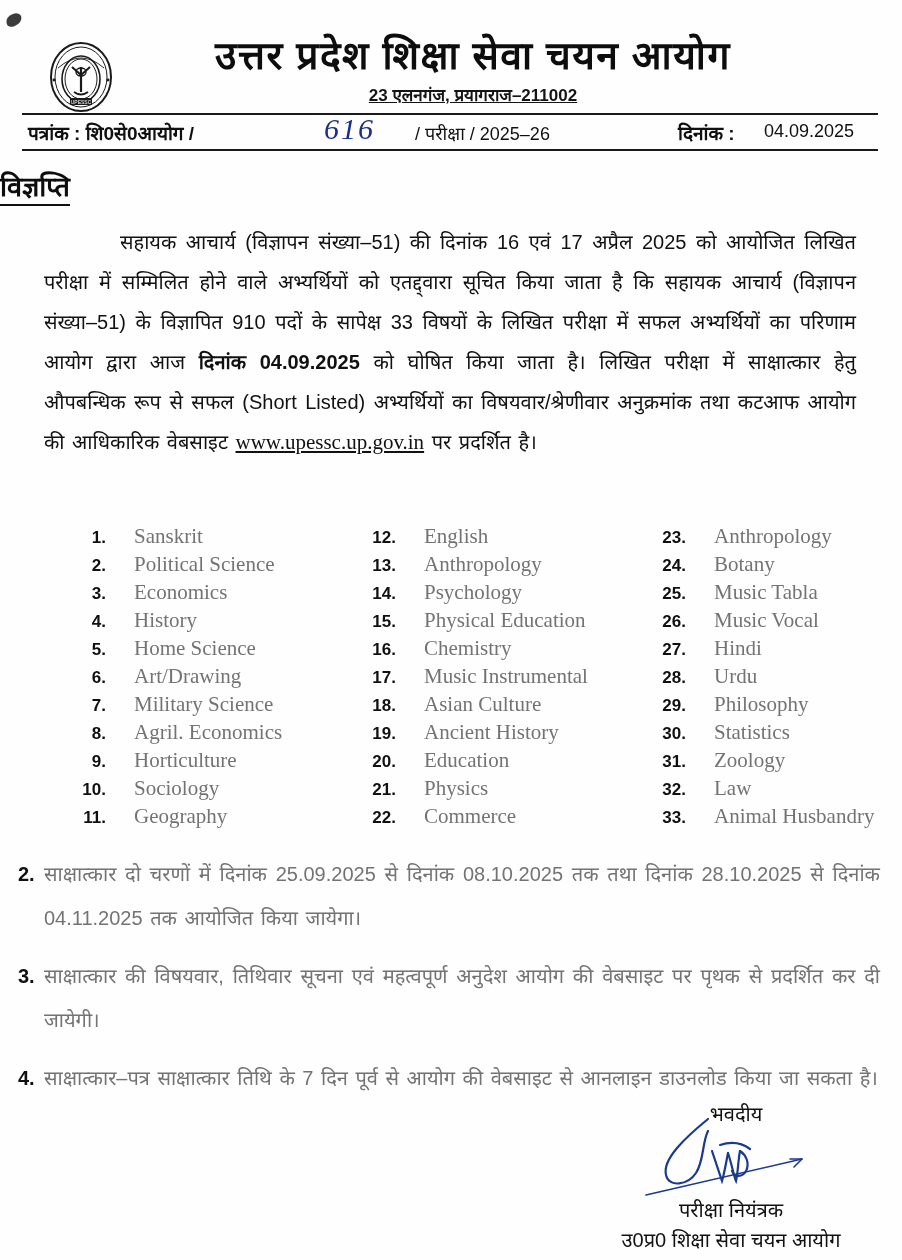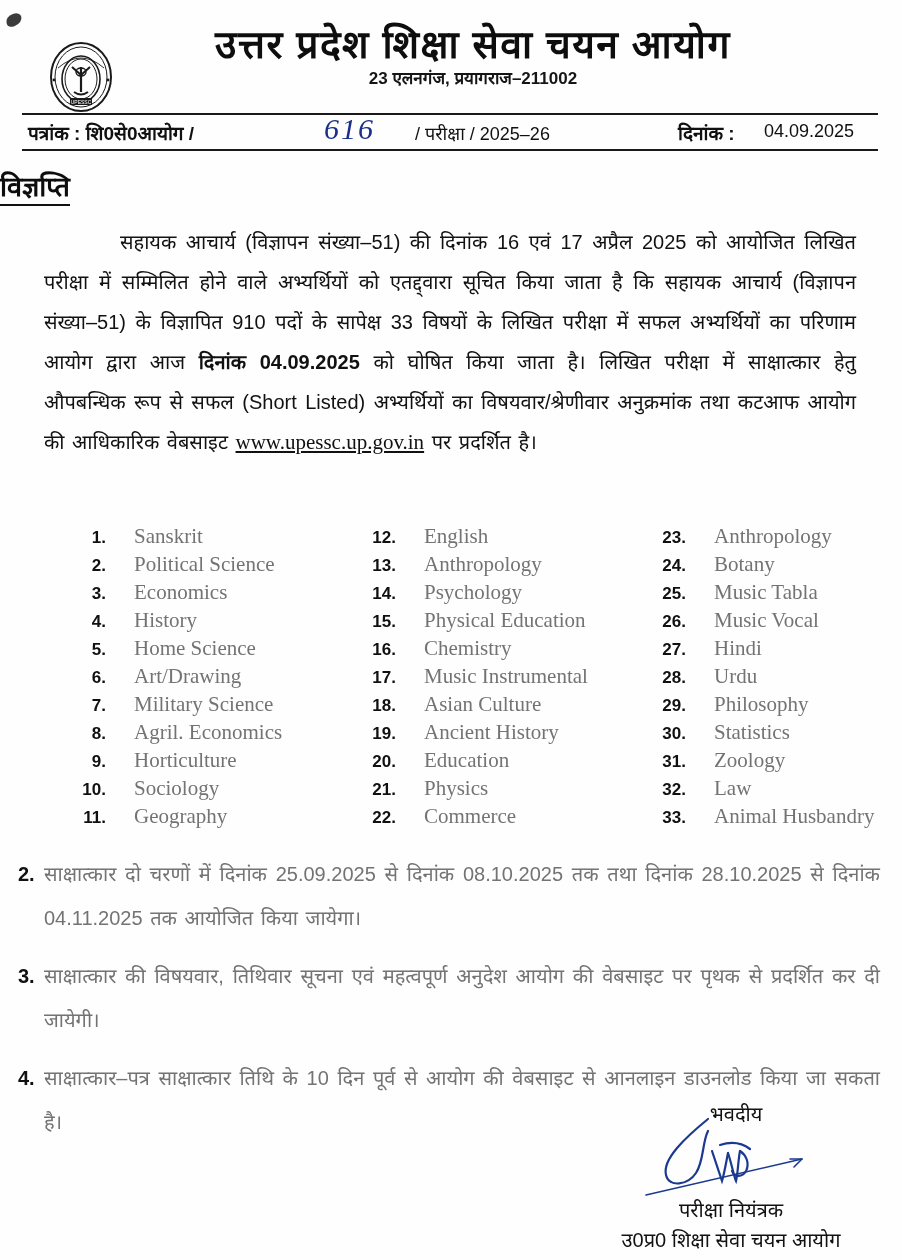--- a/index.html
+++ b/index.html
@@ -29,39 +29,41 @@
     background: #2b2b2b;
     border-radius: 55% 40% 60% 35%;
     transform: rotate(-18deg);
     opacity: .92;
   }
 
   
   .header {
     position: absolute;
     left: 0;
-    top: 25px;
+    top: 36px;
     width: 902px;
     text-align: center;
   }
   .org-title {
     font-family: "Liberation Sans", "DejaVu Sans", sans-serif;
     font-weight: bold;
     font-size: 39px;
     letter-spacing: 1.5px;
     line-height: 1.05;
     color: #0d0d0d;
     margin-left: 44px;
   }
   .org-address {
     font-family: "Liberation Sans", "DejaVu Sans", sans-serif;
     font-weight: bold;
     font-size: 17px;
+    margin-top: 6px;
     margin-left: 44px;
     color: #151515;
+    text-decoration: underline;
   }
 
   
   .emblem {
     position: absolute;
     left: 48px;
     top: 42px;
     width: 66px;
     height: 70px;
   }
@@ -406,21 +408,21 @@
     <div class="clause">
       <span class="clause-num">2.</span>
       <span class="clause-text">साक्षात्कार दो चरणों में दिनांक 25.09.2025 से दिनांक 08.10.2025 तक तथा दिनांक 28.10.2025 से दिनांक 04.11.2025 तक आयोजित किया जायेगा।</span>
     </div>
     <div class="clause">
       <span class="clause-num">3.</span>
       <span class="clause-text">साक्षात्कार की विषयवार, तिथिवार सूचना एवं महत्वपूर्ण अनुदेश आयोग की वेबसाइट पर पृथक से प्रदर्शित कर दी जायेगी।</span>
     </div>
     <div class="clause">
       <span class="clause-num">4.</span>
-      <span class="clause-text">साक्षात्कार–पत्र साक्षात्कार तिथि के 10 दिन पूर्व से आयोग की वेबसाइट से आनलाइन डाउनलोड किया जा सकता है।</span>
+      <span class="clause-text">साक्षात्कार–पत्र साक्षात्कार तिथि के 7 दिन पूर्व से आयोग की वेबसाइट से आनलाइन डाउनलोड किया जा सकता है।</span>
     </div>
   </div>
 
   <div class="sign-block">
     <div class="sign-yours">भवदीय</div>
     <svg class="sign-svg" width="230" height="90" viewBox="0 0 230 90">
       <g fill="none" stroke="#1b3a8f" stroke-width="2.2" stroke-linecap="round">
         <path d="M92 4 C70 22, 46 44, 50 60 C53 73, 72 70, 80 58 C88 46, 86 28, 92 16"></path>
         <path d="M96 36 C100 48, 104 60, 106 66 C108 60, 110 48, 112 38"></path>
         <path d="M112 38 C116 50, 118 62, 120 66 C122 58, 122 46, 124 36"></path>

